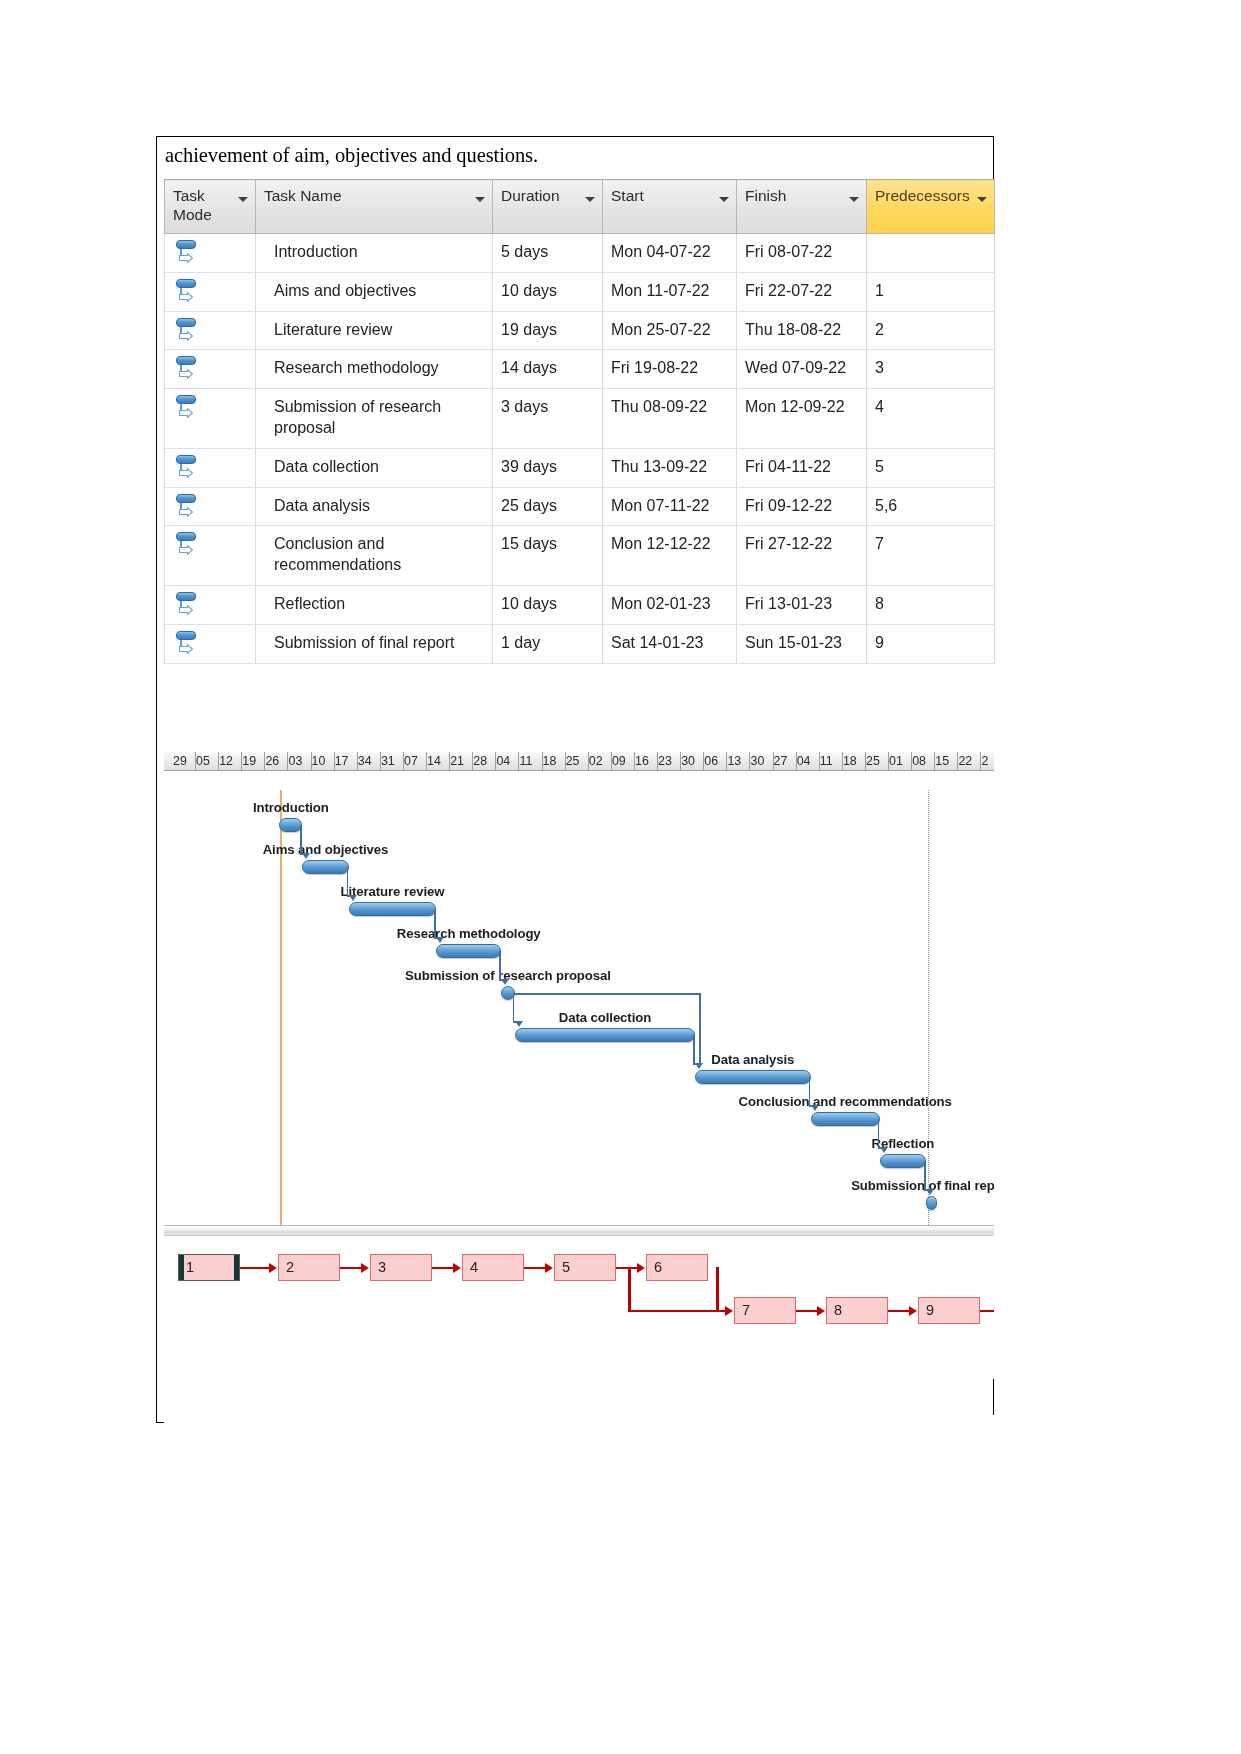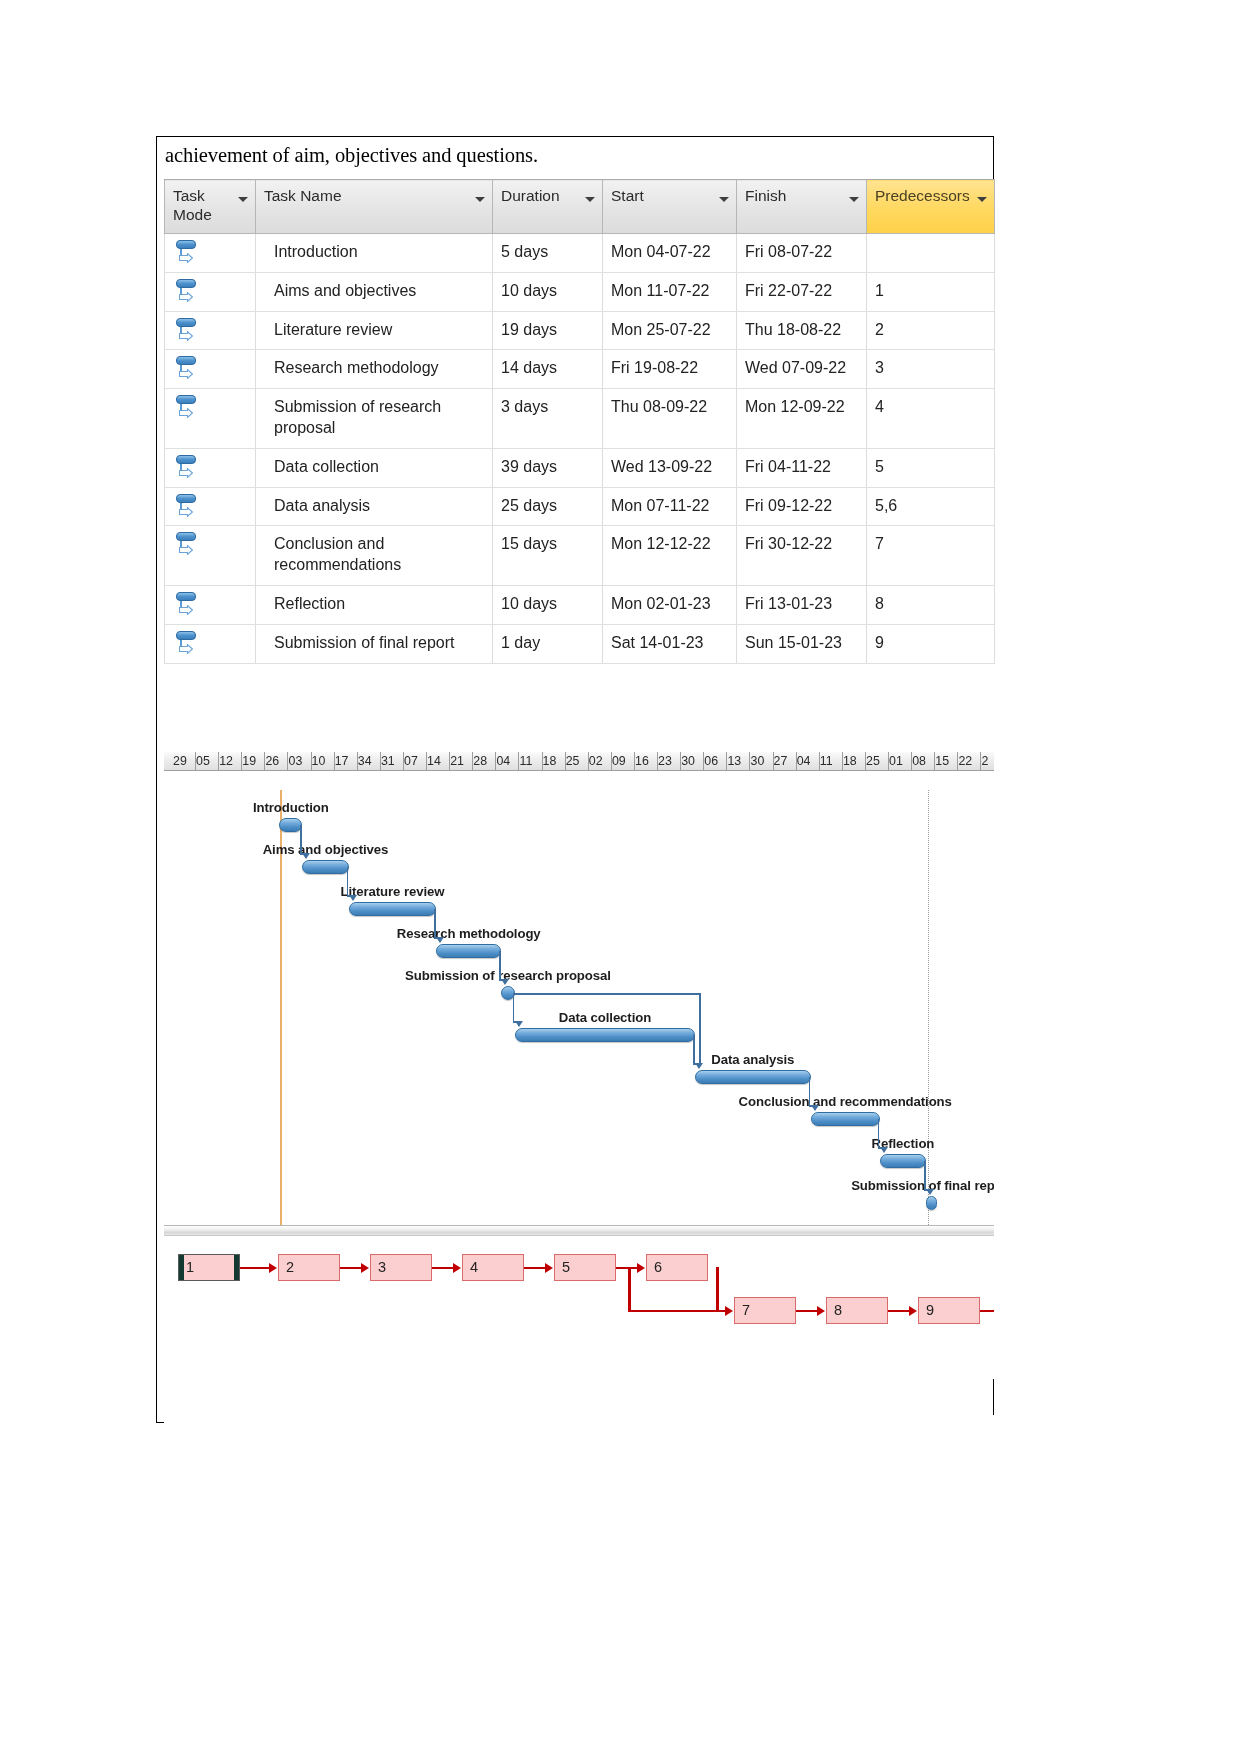--- a/index.html
+++ b/index.html
@@ -454,21 +454,21 @@
                 <span class="tm-stem"></span>
                 <span class="tm-arrow">
                   <svg width="14" height="10" viewBox="0 0 14 10">
                     <path d="M0.5 2.5 H8.5 V0.6 L13.4 5 L8.5 9.4 V7.5 H0.5 Z" fill="none" stroke="#6aa3d8" stroke-width="1.1"></path>
                   </svg>
                 </span>
               </span>
             </td>
             <td class="cell-name">Data collection</td>
             <td>39 days</td>
-            <td>Wed 13-09-22</td>
+            <td>Thu 13-09-22</td>
             <td>Fri 04-11-22</td>
             <td>5</td>
           </tr>
           <tr>
             <td class="cell-mode">
               <span class="taskmode-icon">
                 <span class="tm-bar"></span>
                 <span class="tm-stem"></span>
                 <span class="tm-arrow">
                   <svg width="14" height="10" viewBox="0 0 14 10">
@@ -491,21 +491,21 @@
                 <span class="tm-arrow">
                   <svg width="14" height="10" viewBox="0 0 14 10">
                     <path d="M0.5 2.5 H8.5 V0.6 L13.4 5 L8.5 9.4 V7.5 H0.5 Z" fill="none" stroke="#6aa3d8" stroke-width="1.1"></path>
                   </svg>
                 </span>
               </span>
             </td>
             <td class="cell-name">Conclusion and recommendations</td>
             <td>15 days</td>
             <td>Mon 12-12-22</td>
-            <td>Fri 30-12-22</td>
+            <td>Fri 27-12-22</td>
             <td>7</td>
           </tr>
           <tr>
             <td class="cell-mode">
               <span class="taskmode-icon">
                 <span class="tm-bar"></span>
                 <span class="tm-stem"></span>
                 <span class="tm-arrow">
                   <svg width="14" height="10" viewBox="0 0 14 10">
                     <path d="M0.5 2.5 H8.5 V0.6 L13.4 5 L8.5 9.4 V7.5 H0.5 Z" fill="none" stroke="#6aa3d8" stroke-width="1.1"></path>

